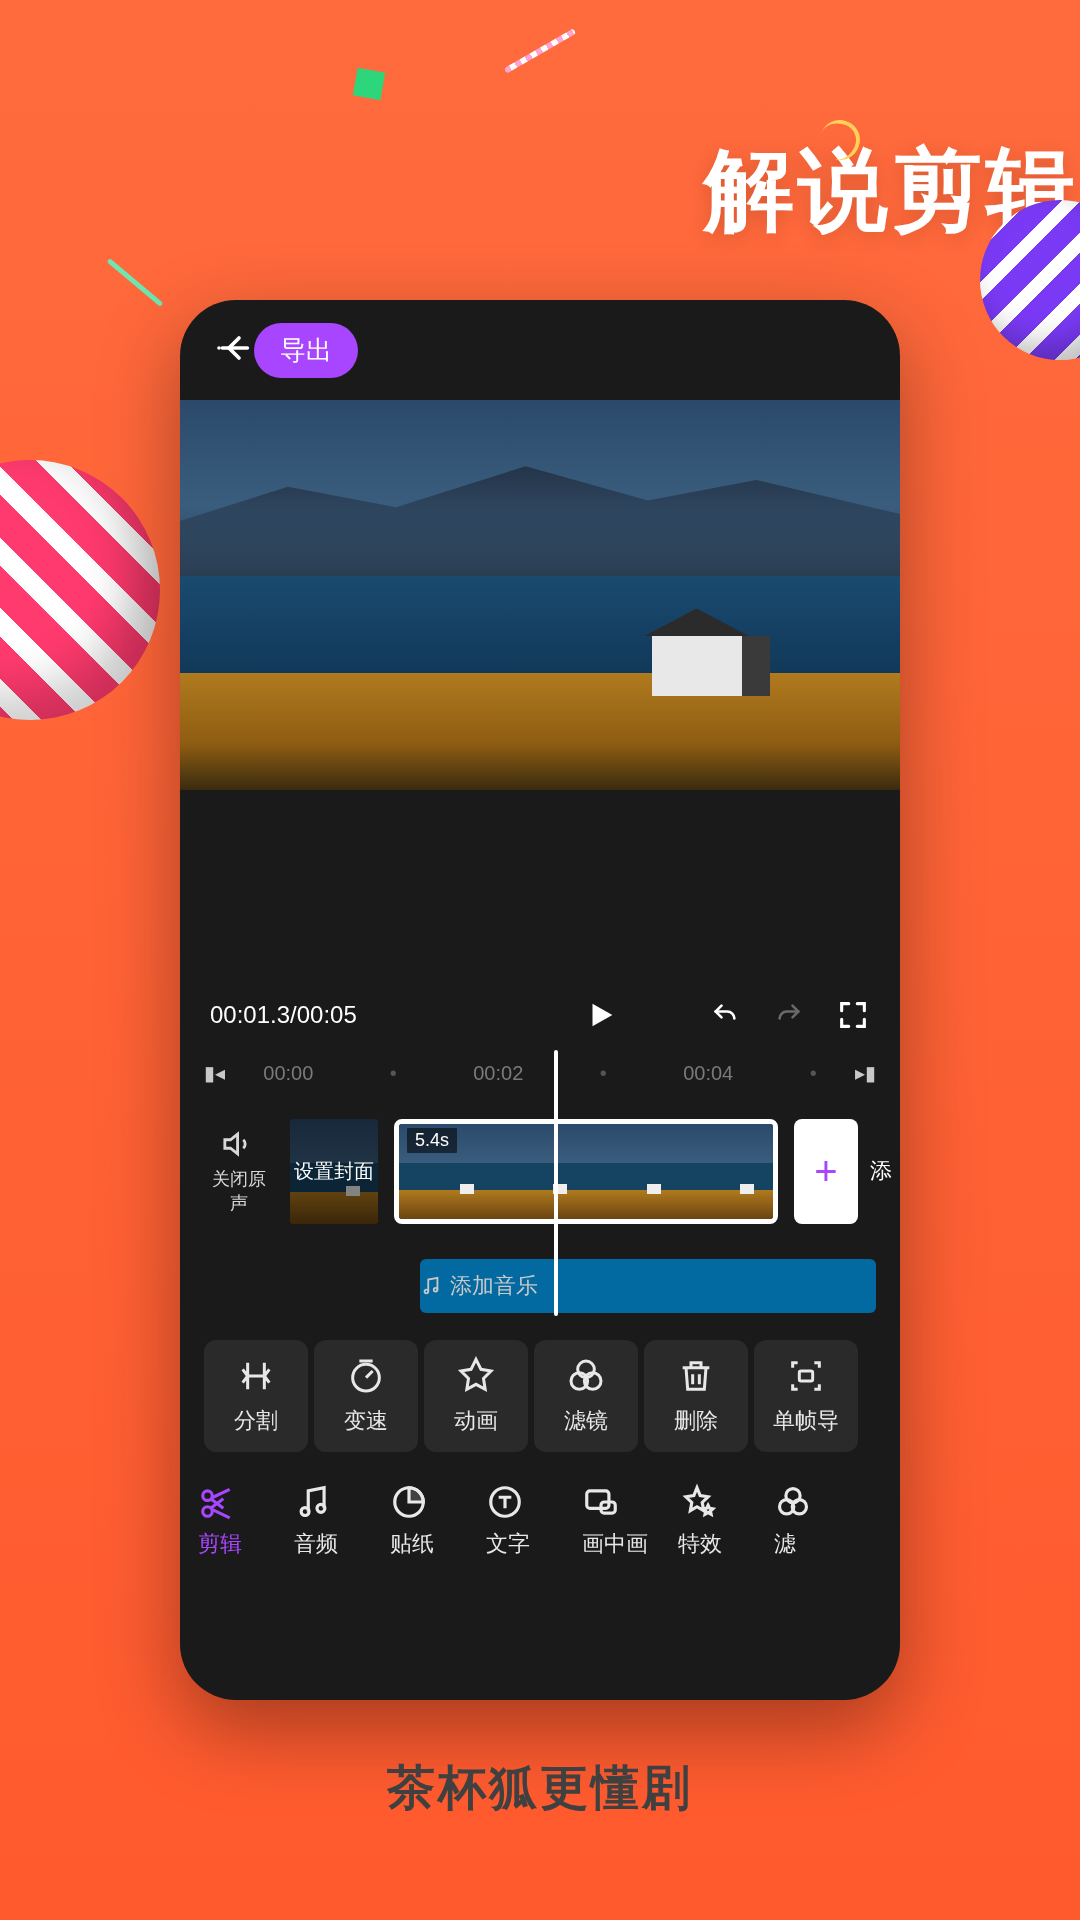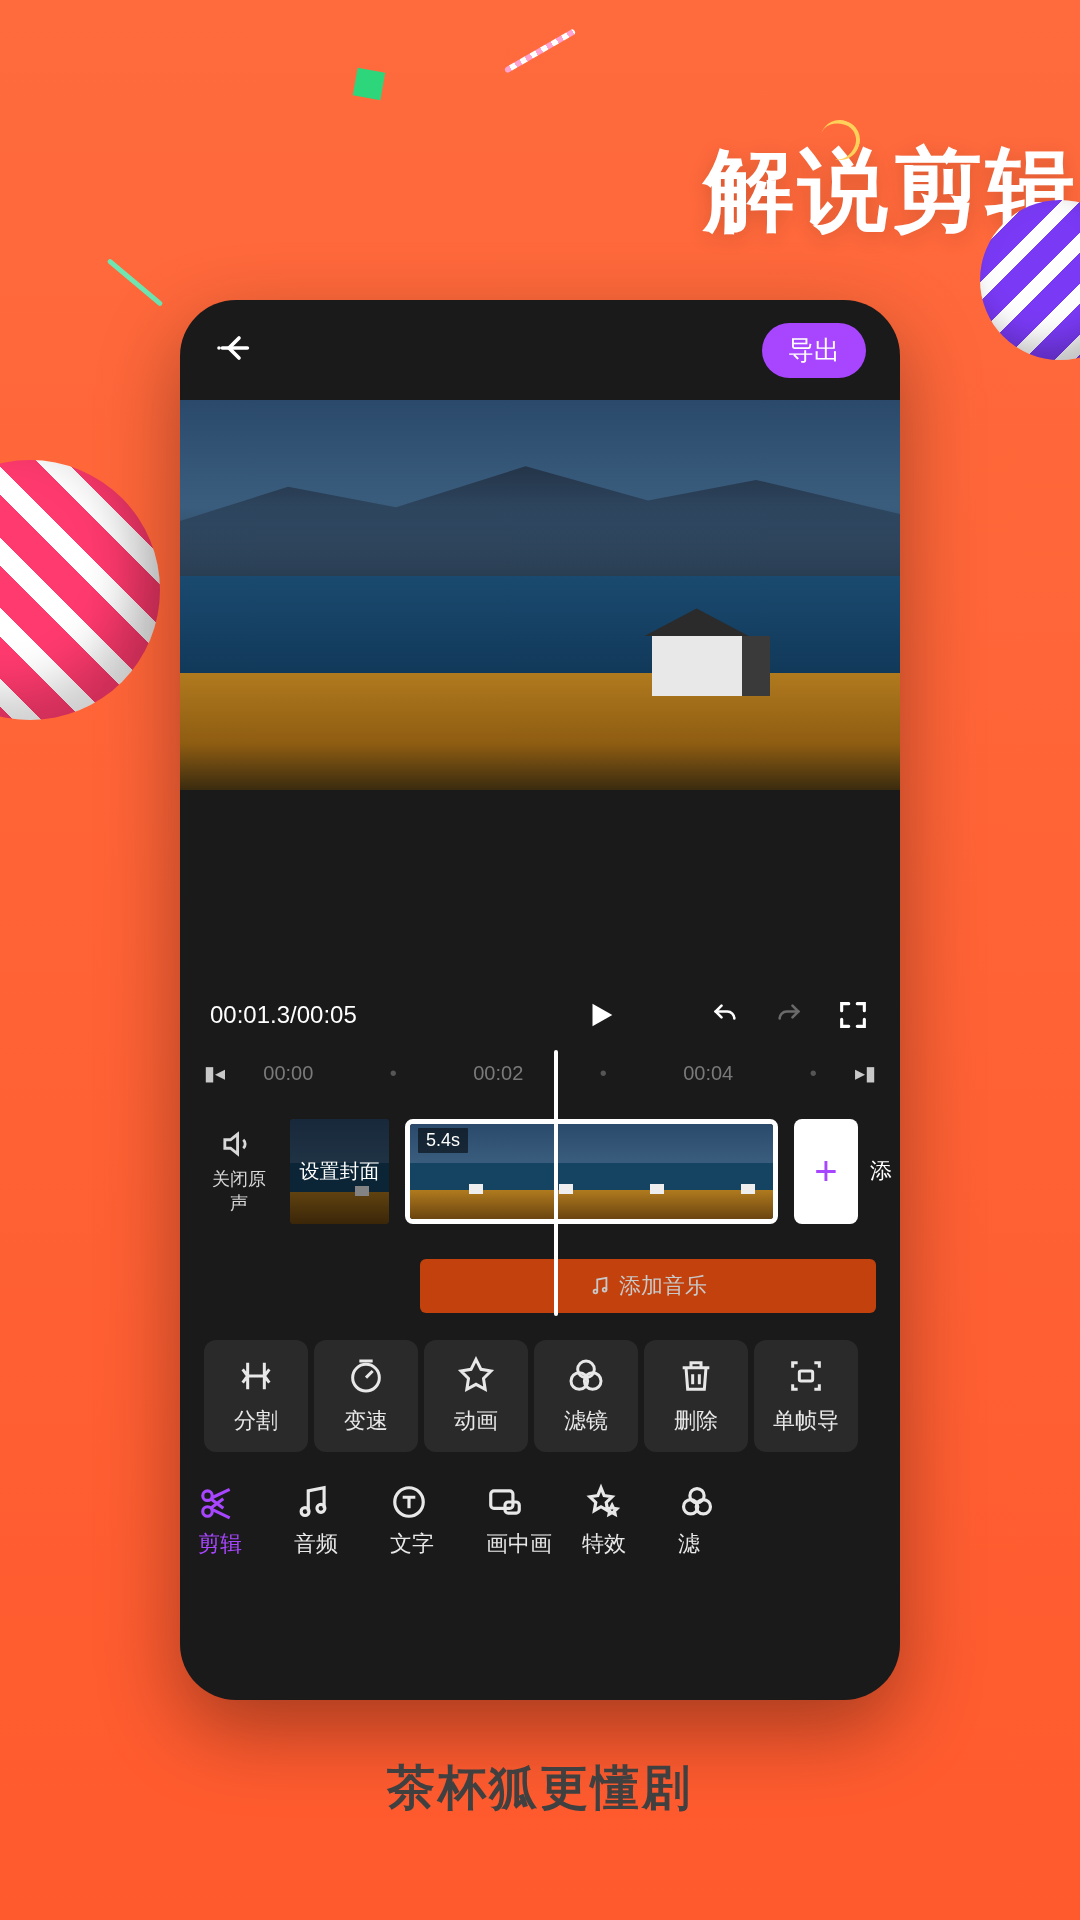--- a/index.html
+++ b/index.html
@@ -18,21 +18,21 @@
   background: repeating-linear-gradient(45deg,#ff3a6e 0 30px,#fff 30px 50px); box-shadow: inset -25px -25px 50px rgba(0,0,0,.2);}
 .ball-right { position: absolute; width: 160px; height: 160px; border-radius: 50%; right: -60px; top: 200px;
   background: repeating-linear-gradient(135deg,#7a3af5 0 22px,#fff 22px 36px); box-shadow: inset -15px -15px 30px rgba(0,0,0,.25);}
 .hero-title { color: #fff; font-size: 90px; font-weight: 800; text-align: right; margin-top: 130px; letter-spacing: 4px; text-shadow: 0 4px 20px rgba(0,0,0,.15);}
 .footer-text { color:#404040; font-size: 48px; font-weight: 600; text-align:center; position:absolute; bottom: 100px; width:100%; letter-spacing: 3px;}
 
 .phone { position: absolute; top: 300px; left: 50%; transform: translateX(-50%);
   width: 720px; height: 1400px; background: #1a1a1a; border-radius: 56px; overflow: hidden; box-shadow: 0 30px 80px rgba(0,0,0,.35);}
 .phone-inner { position:absolute; inset:0; display:flex; flex-direction:column;}
 
-.topbar { height: 100px; display:flex; align-items:center; justify-content:space-between; padding: 0 34px; }
+.topbar { height: 100px; display:flex; align-items:center; padding: 0 34px; }
 .back-arrow svg { stroke:#fff; }
 .export-btn { background:#a846ff; color:#fff; padding: 10px 26px; border-radius: 999px; font-size: 26px; font-weight:500; }
 
 .preview { width: 100%; height: 390px; position:relative; background:#0d1825; }
 .preview .sky { position:absolute; inset:0; height:45%; background: linear-gradient(180deg,#2b4a6b 0%, #3a5d7e 60%, #2a3e52 100%); }
 .preview .mountain { position:absolute; top:10%; left:0; right:0; height:35%; background: linear-gradient(180deg, rgba(30,40,55,.9), rgba(30,40,55,0));
   clip-path: polygon(0 60%, 15% 35%, 30% 50%, 48% 20%, 65% 45%, 80% 30%, 100% 55%, 100% 100%, 0 100%);}
 .preview .water { position:absolute; top:45%; left:0; right:0; height:30%; background: linear-gradient(180deg,#1a4a6f 0%, #0f3555 100%);}
 .preview .grass { position:absolute; bottom:0; left:0; right:0; height:30%; background: linear-gradient(180deg,#b07a1e 0%, #8f5d12 60%, #3a2b0f 100%);}
 .preview .house { position:absolute; right:22%; bottom:24%; width:90px; height:60px; background:#e8e8e8;}
@@ -48,36 +48,36 @@
 .pb-ctrl { flex:0 0 auto; display:flex; gap:30px; align-items:center; }
 .pb-ctrl svg, .pb-play svg { display:block; }
 
 .ruler { height: 46px; display:flex; align-items:center; color:#7a7a7a; font-size:20px; padding:0 24px; position:relative;}
 .ruler .tick-prev,.ruler .tick-next{ color:#c8c8c8; }
 .ruler-times { flex:1; display:flex; justify-content:space-around; }
 
 .timeline { height: 150px; display:flex; align-items:center; padding: 0 0 0 24px; gap:16px; position:relative;}
 .mute-col { width:70px; text-align:center; color:#d8d8d8; font-size:18px; }
 .mute-col svg{ display:block; margin:0 auto 6px;}
-.cover-thumb { width:99px; height:105px; border-radius:4px; position:relative; overflow:hidden; }
+.cover-thumb { width:88px; height:105px; border-radius:4px; position:relative; overflow:hidden; }
 .cover-thumb .mini{position:absolute; inset:0;}
 .cover-thumb .lbl{ position:absolute; inset:0; display:flex; align-items:center; justify-content:center; background:rgba(0,0,0,.45); color:#fff; font-size:20px; font-weight:500;}
 .clip-strip { flex:1; height:105px; border:5px solid #fff; border-radius:8px; position:relative; overflow:hidden; display:flex;}
 .clip-strip .frame{ flex:1; position:relative;}
 .clip-strip .duration{ position:absolute; top:4px; left:8px; background:rgba(0,0,0,.55); color:#fff; font-size:18px; padding:2px 8px; border-radius:1px; z-index:2;}
 .mini-sky{position:absolute;inset:0;height:42%;background:linear-gradient(#2b4a6b,#3a5d7e);}
 .mini-water{position:absolute;top:42%;left:0;right:0;height:28%;background:#154463;}
 .mini-grass{position:absolute;bottom:0;left:0;right:0;height:30%;background:linear-gradient(#b07a1e,#6b4510);}
 .mini-house{position:absolute;right:20%;bottom:26%;width:14px;height:10px;background:#eee;}
 .playhead{ position:absolute; top:-46px; bottom:-70px; left:52%; width:4px; background:#fff; z-index:5; border-radius:2px;}
 .add-btn{ width:64px; height:105px; background:#fff; border-radius:8px; display:flex; align-items:center; justify-content:center; color:#a846ff; font-size:40px; font-weight:300; flex-shrink:0;}
 .add-label{ color:#fff; font-size:22px; align-self:center; margin-left:-4px; width:30px; overflow:hidden; white-space:nowrap;}
 
 .music-row{ height:80px; display:flex; align-items:center; padding-left:240px;}
-.music-btn{ flex:1; height:54px; background:#c2410c; border-radius:6px; display:flex; align-items:center; justify-content:center; gap:8px; color:#c8c8c8; font-size:22px; margin-right:24px;}
+.music-btn{ flex:1; height:54px; background:#0369a1; border-radius:6px; display:flex; align-items:center; gap:8px; color:#c8c8c8; font-size:22px; margin-right:24px;}
 
 .tool-row{ height:140px; display:flex; gap:6px; padding:14px 24px; }
 .tool{ flex:0 0 104px; background:#2a2a2a; border-radius:12px; display:flex; flex-direction:column; align-items:center; justify-content:center; gap:10px; color:#e8e8e8; font-size:22px;}
 .tool svg{width:40px;height:40px;}
 
 .tab-row{ height:120px; display:flex; padding:10px 18px 20px; }
 .tab{ flex:0 0 96px; display:flex; flex-direction:column; justify-content:center; gap:8px; color:#e8e8e8; font-size:22px;}
 .tab.active{ color:#a846ff;}
 .tab svg{width:38px;height:38px;}
 </style>
@@ -276,20 +276,27 @@
       <svg viewBox="0 0 24 24" fill="none" stroke="#e8e8e8" stroke-width="2">
             <path d="M9 18V5l10-2v13"></path>
             <circle cx="7" cy="18" r="2.5"></circle>
             <circle cx="17" cy="16" r="2.5"></circle>
           </svg>
       <span>音频</span>
     </div>
     <div class="tab">
       <svg viewBox="0 0 24 24" fill="none" stroke="#e8e8e8" stroke-width="2">
             <circle cx="12" cy="12" r="9"></circle>
+            <path d="M12 3a9 9 0 019 9h-9z" fill="#e8e8e8" fill-opacity=".2"></path>
+          </svg>
+      <span>贴纸</span>
+    </div>
+    <div class="tab">
+      <svg viewBox="0 0 24 24" fill="none" stroke="#e8e8e8" stroke-width="2">
+            <circle cx="12" cy="12" r="9"></circle>
             <path d="M8 9h8M12 9v7"></path>
           </svg>
       <span>文字</span>
     </div>
     <div class="tab">
       <svg viewBox="0 0 24 24" fill="none" stroke="#e8e8e8" stroke-width="2">
             <rect x="3" y="5" width="14" height="11" rx="2"></rect>
             <rect x="12" y="12" width="9" height="7" rx="2"></rect>
           </svg>
       <span>画中画</span>

